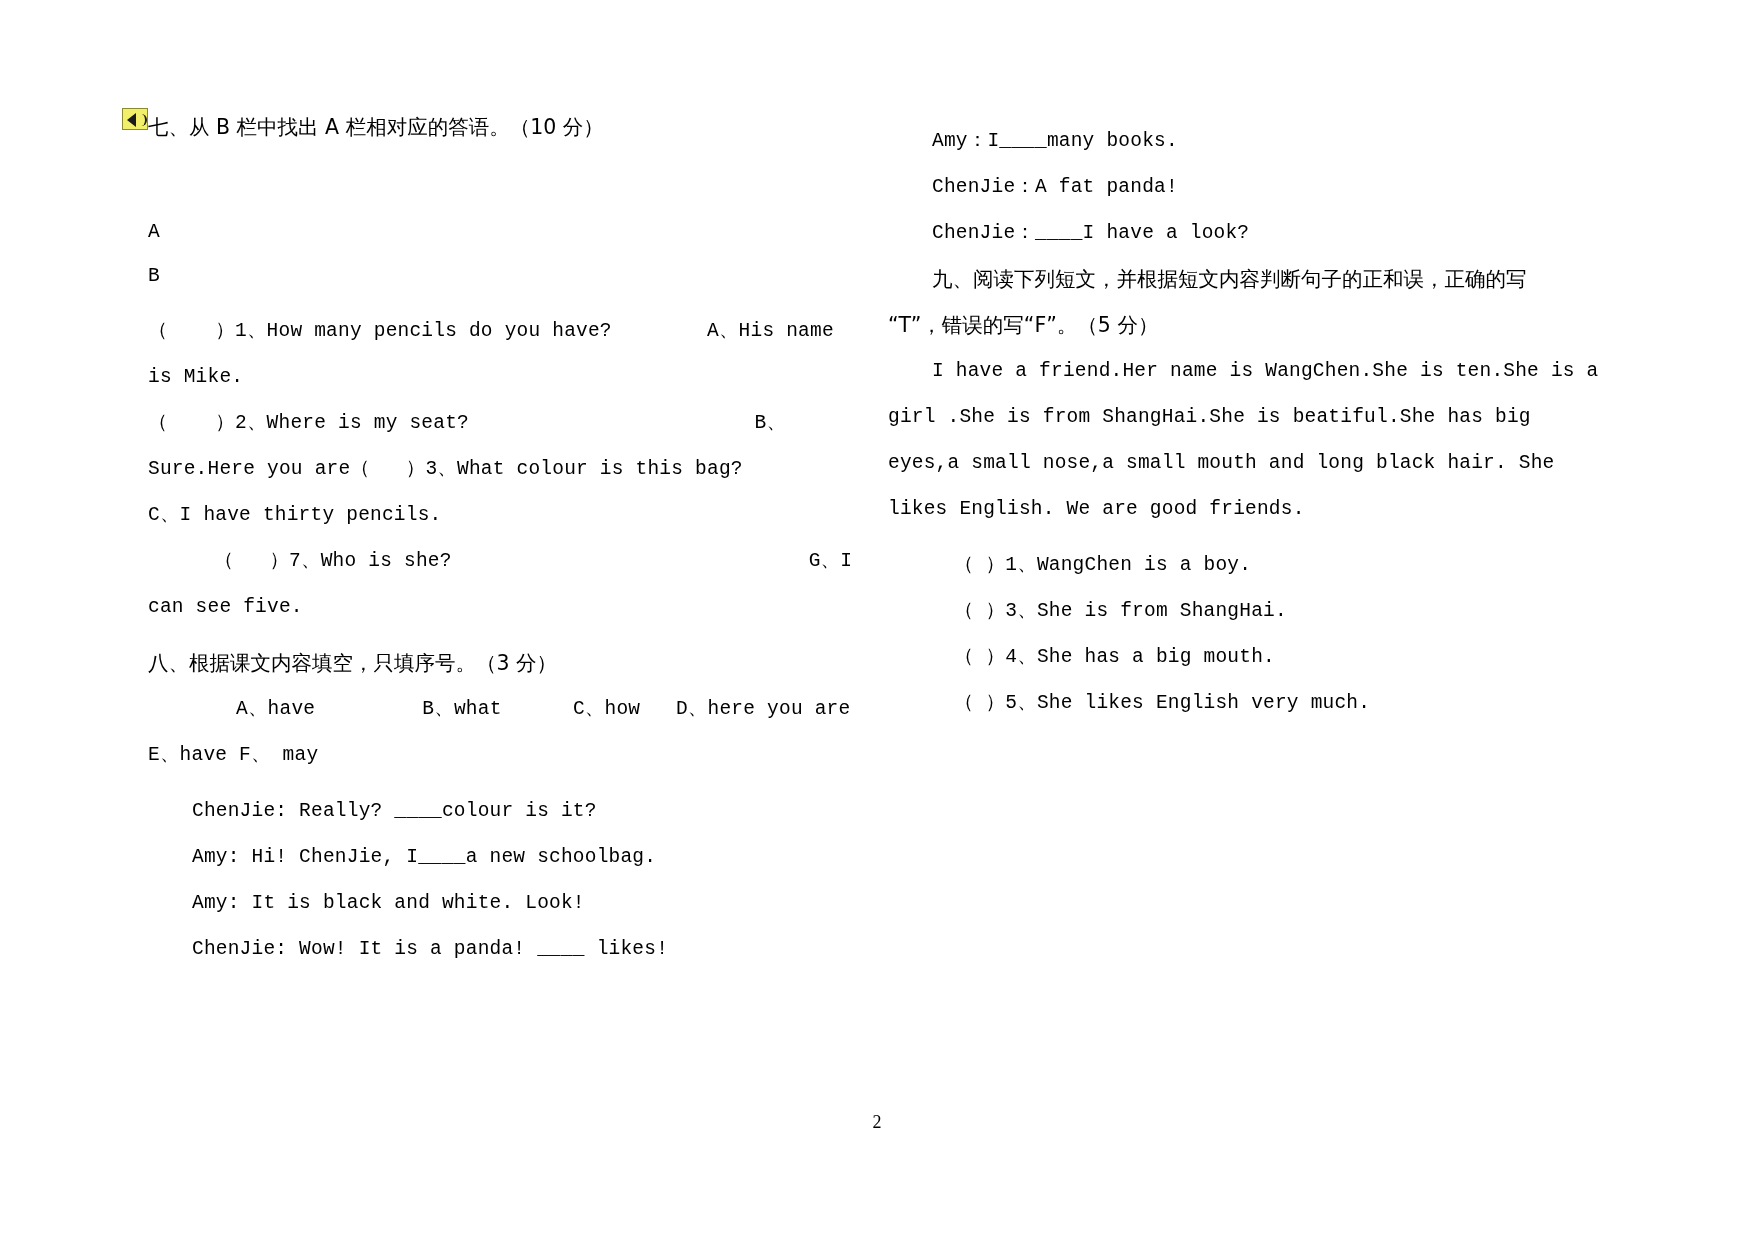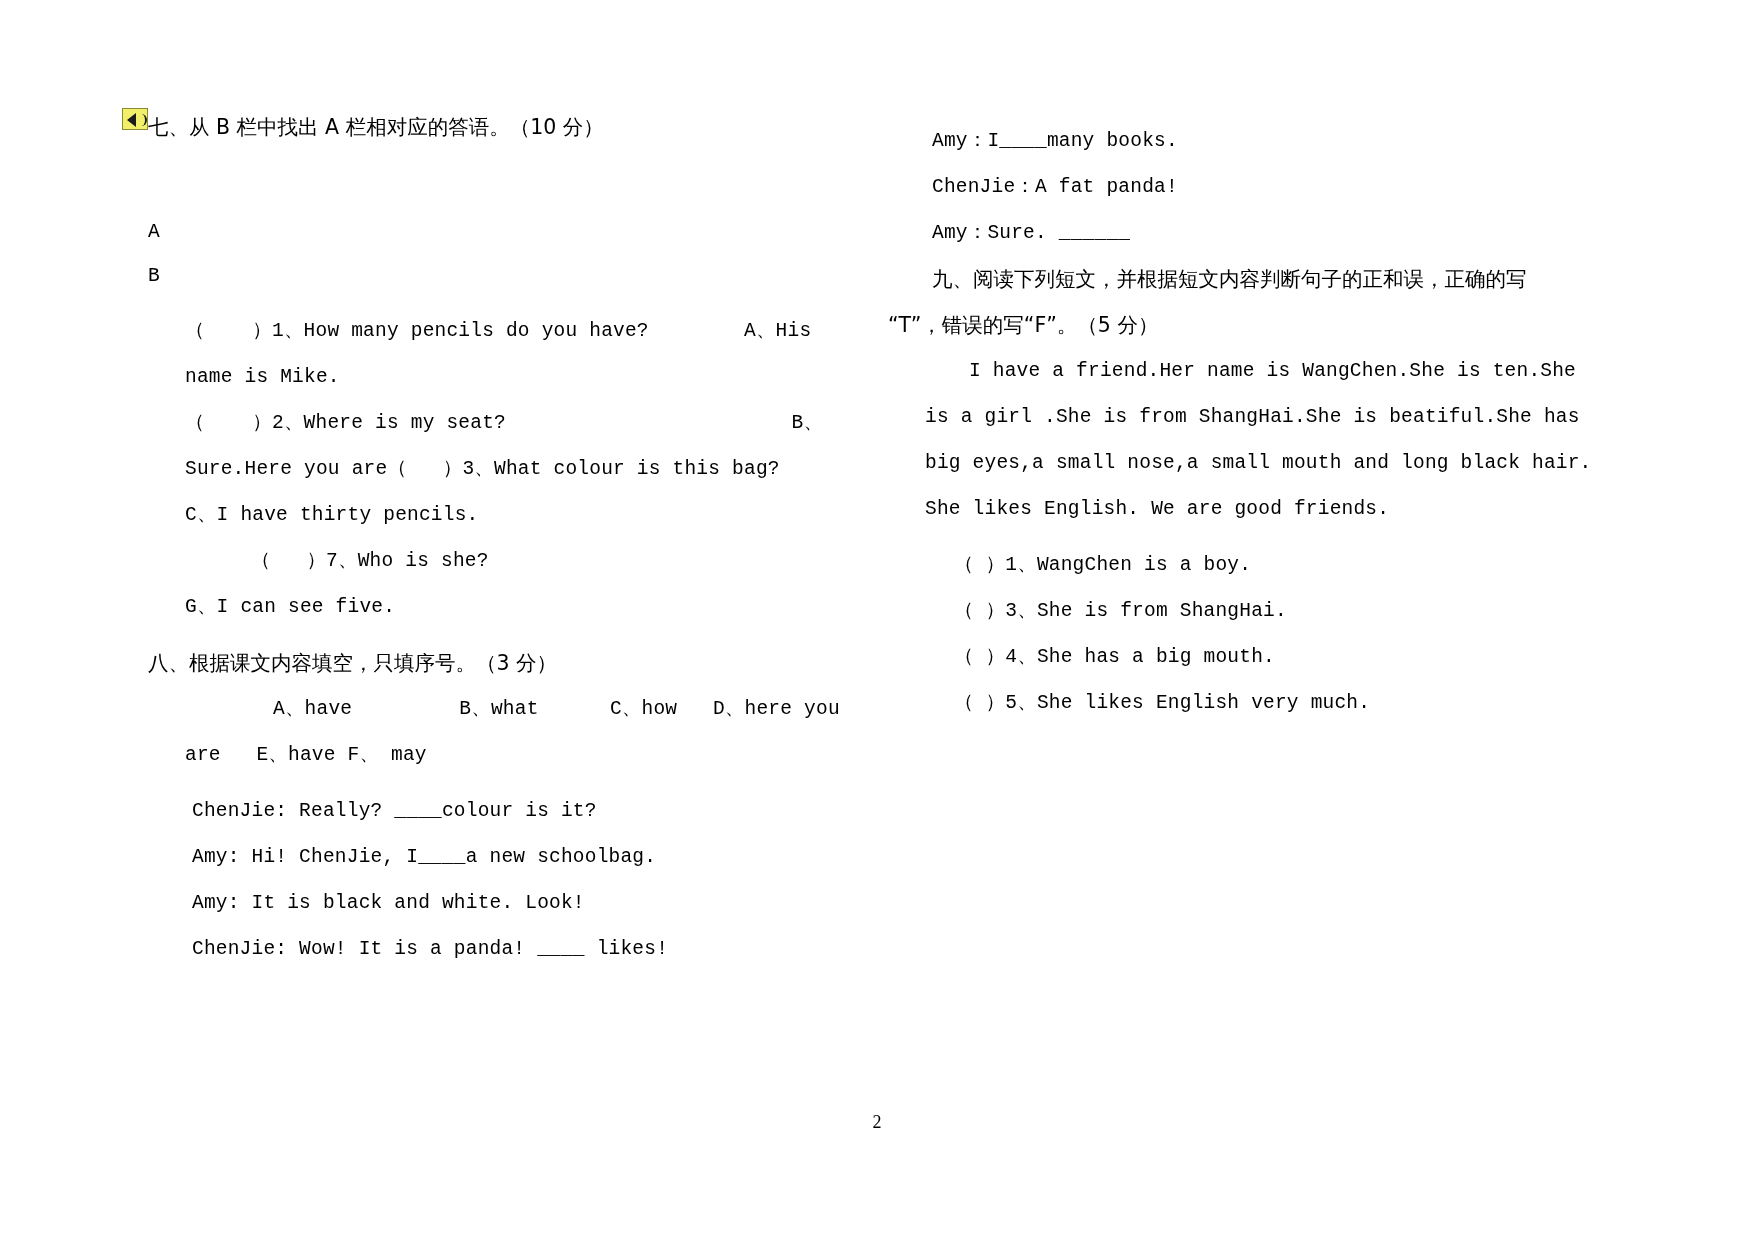--- a/index.html
+++ b/index.html
@@ -89,21 +89,20 @@
     text-indent: 88px;
   }
   .block {
     display: block;
     white-space: pre-wrap;
   }
   .flow {
     display: block;
     white-space: pre-wrap;
     word-wrap: break-word;
-    margin-left: 37px;
   }
   .ab-line {
     display: block;
     line-height: 44px;
   }
   .gap-lg { height: 56px; }
   .gap-sm { height: 10px; }
   .page-number {
     position: absolute;
     left: 0;
@@ -160,21 +159,21 @@
     <span class="mono dialog-line">Amy: Hi! ChenJie, I____a  new   schoolbag.</span>
     <span class="mono dialog-line">Amy: It  is  black  and  white. Look!</span>
     <span class="mono dialog-line">ChenJie: Wow! It  is  a  panda!  ____ likes!</span>
 
   </div>
 
   <div class="col-right">
 
     <span class="mono dialog-line">Amy：I____many  books.</span>
     <span class="mono dialog-line">ChenJie：A  fat  panda!</span>
-    <span class="mono dialog-line">Amy：Sure. ______</span>
+    <span class="mono dialog-line">ChenJie：____I  have  a  look?</span>
 
     <span class="cn block indent">九、阅读下列短文，并根据短文内容判断句子的正和误，正确的写</span>
     <span class="cn block">“T”，错误的写“F”。（5 分）</span>
 
     <span class="mono flow indent">I have a friend.Her name is WangChen.She is ten.She is a girl .She is from ShangHai.She is beatiful.She has big eyes,a small nose,a small mouth and long black hair. She likes English. We are good friends.</span>
 
     <div class="gap-sm"></div>
 
     <span class="mono tf-line">（     ）1、WangChen is a boy.</span>
     <span class="mono tf-line">（     ）3、She is from ShangHai.</span>

